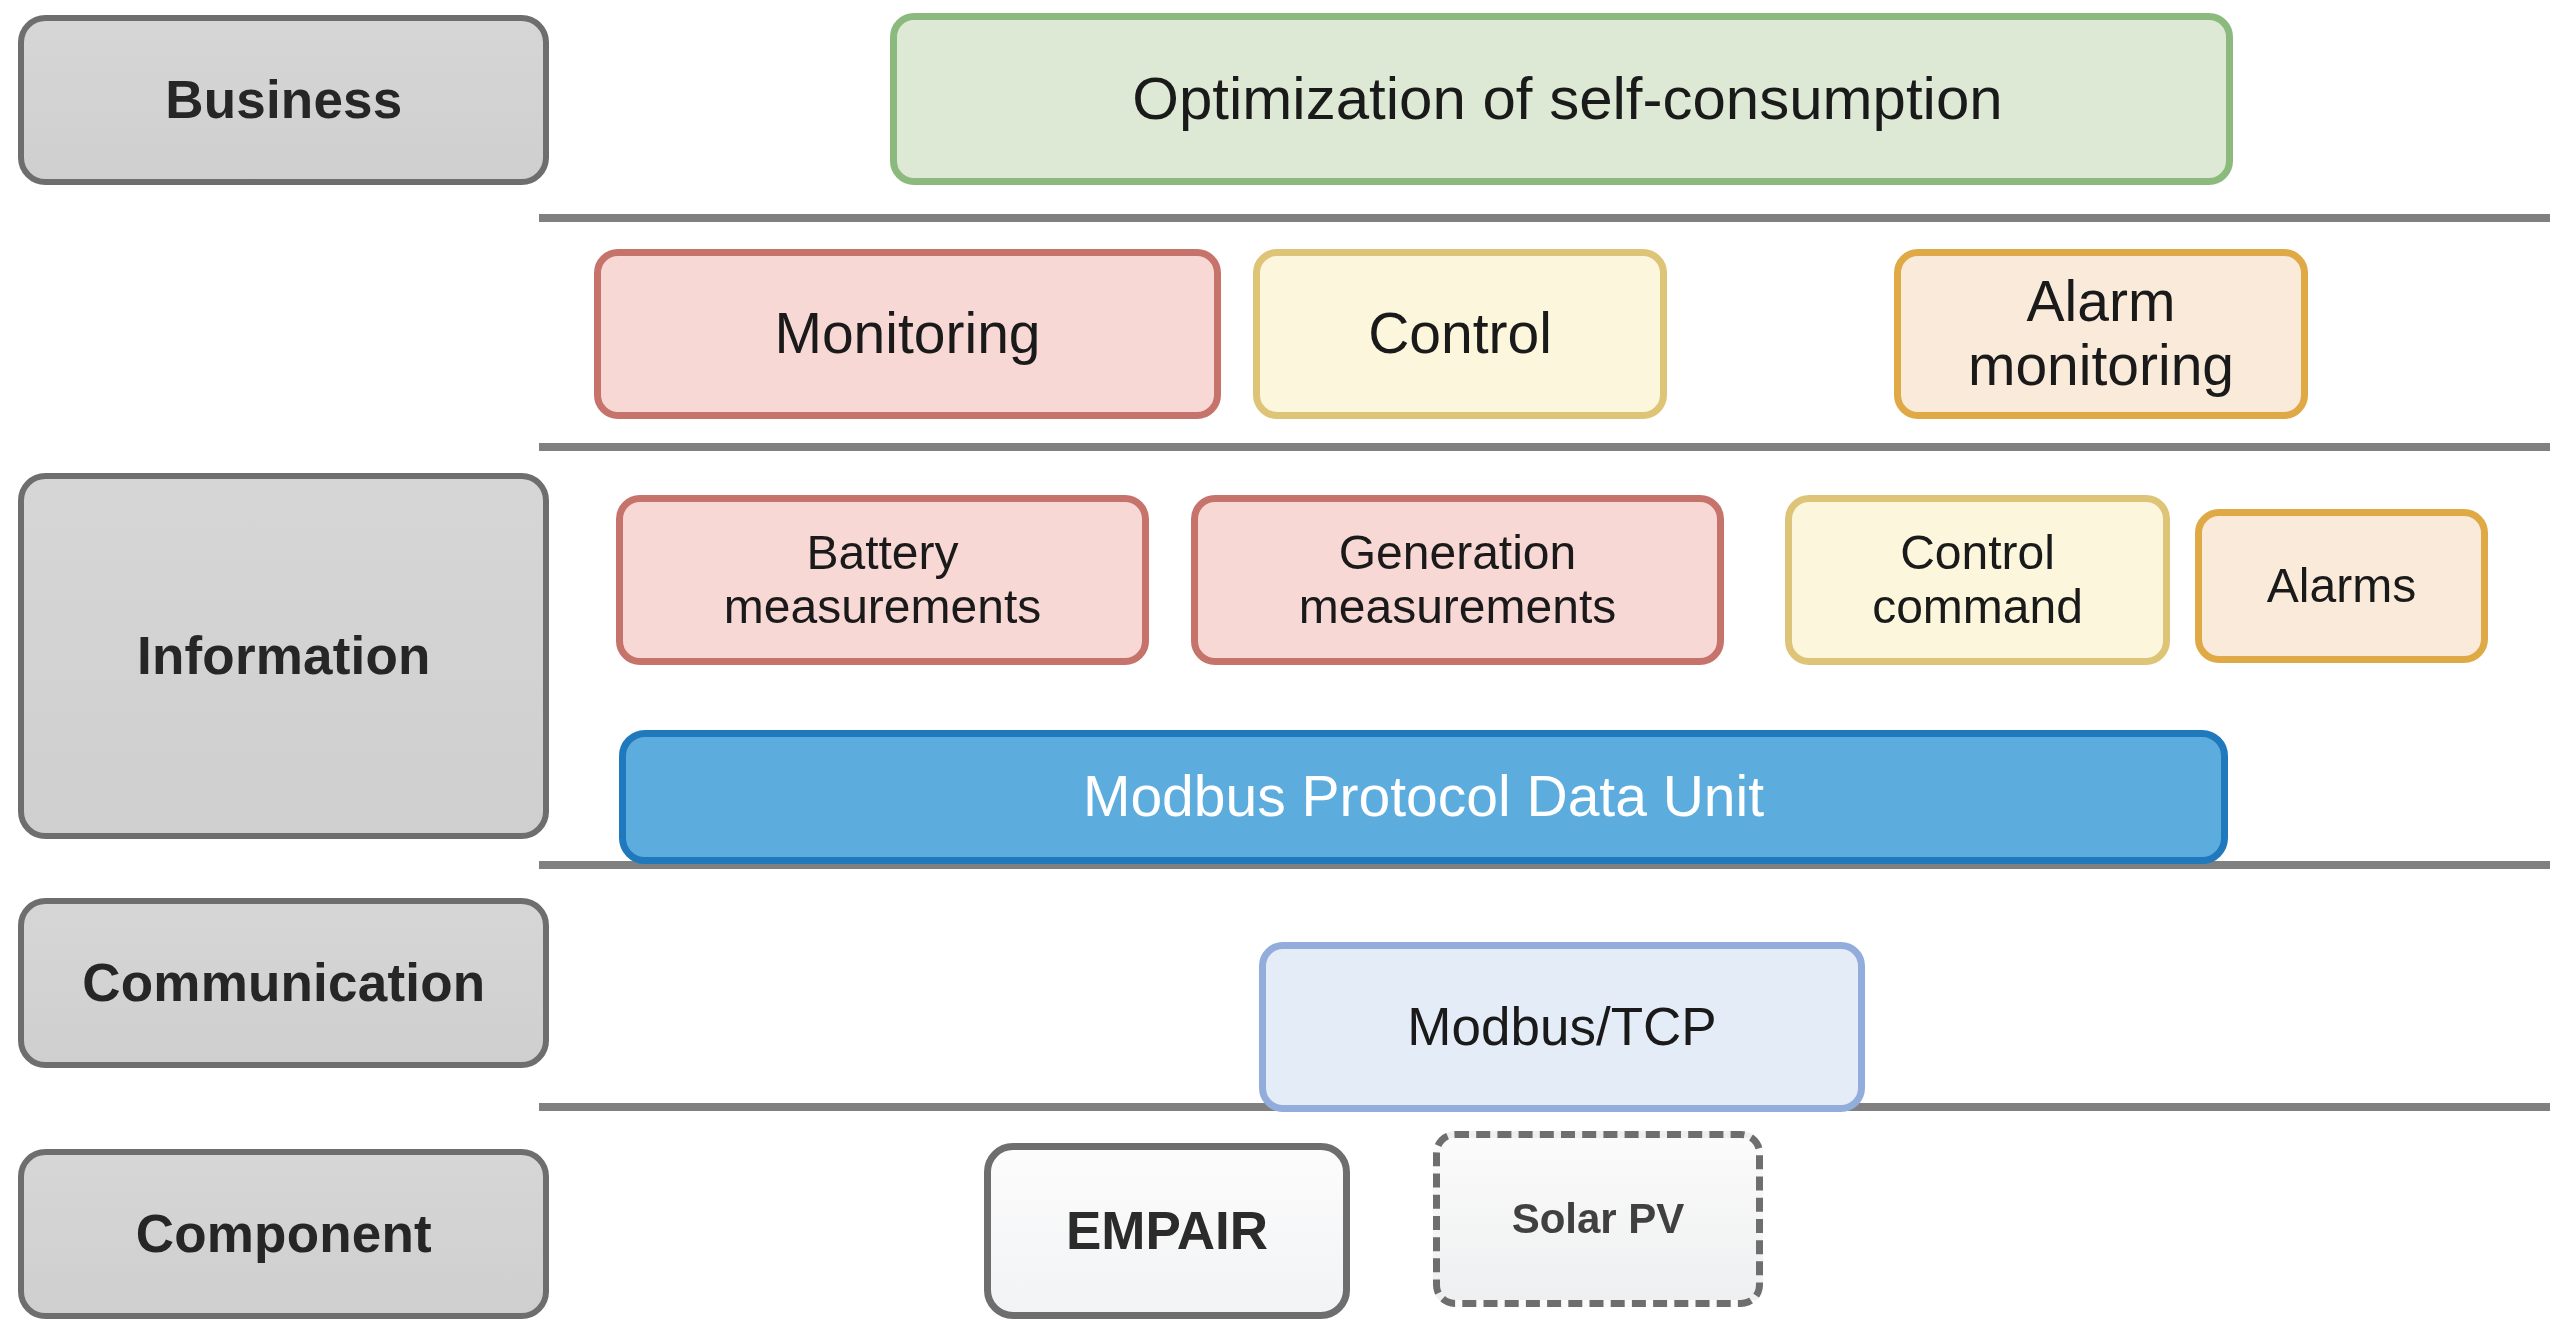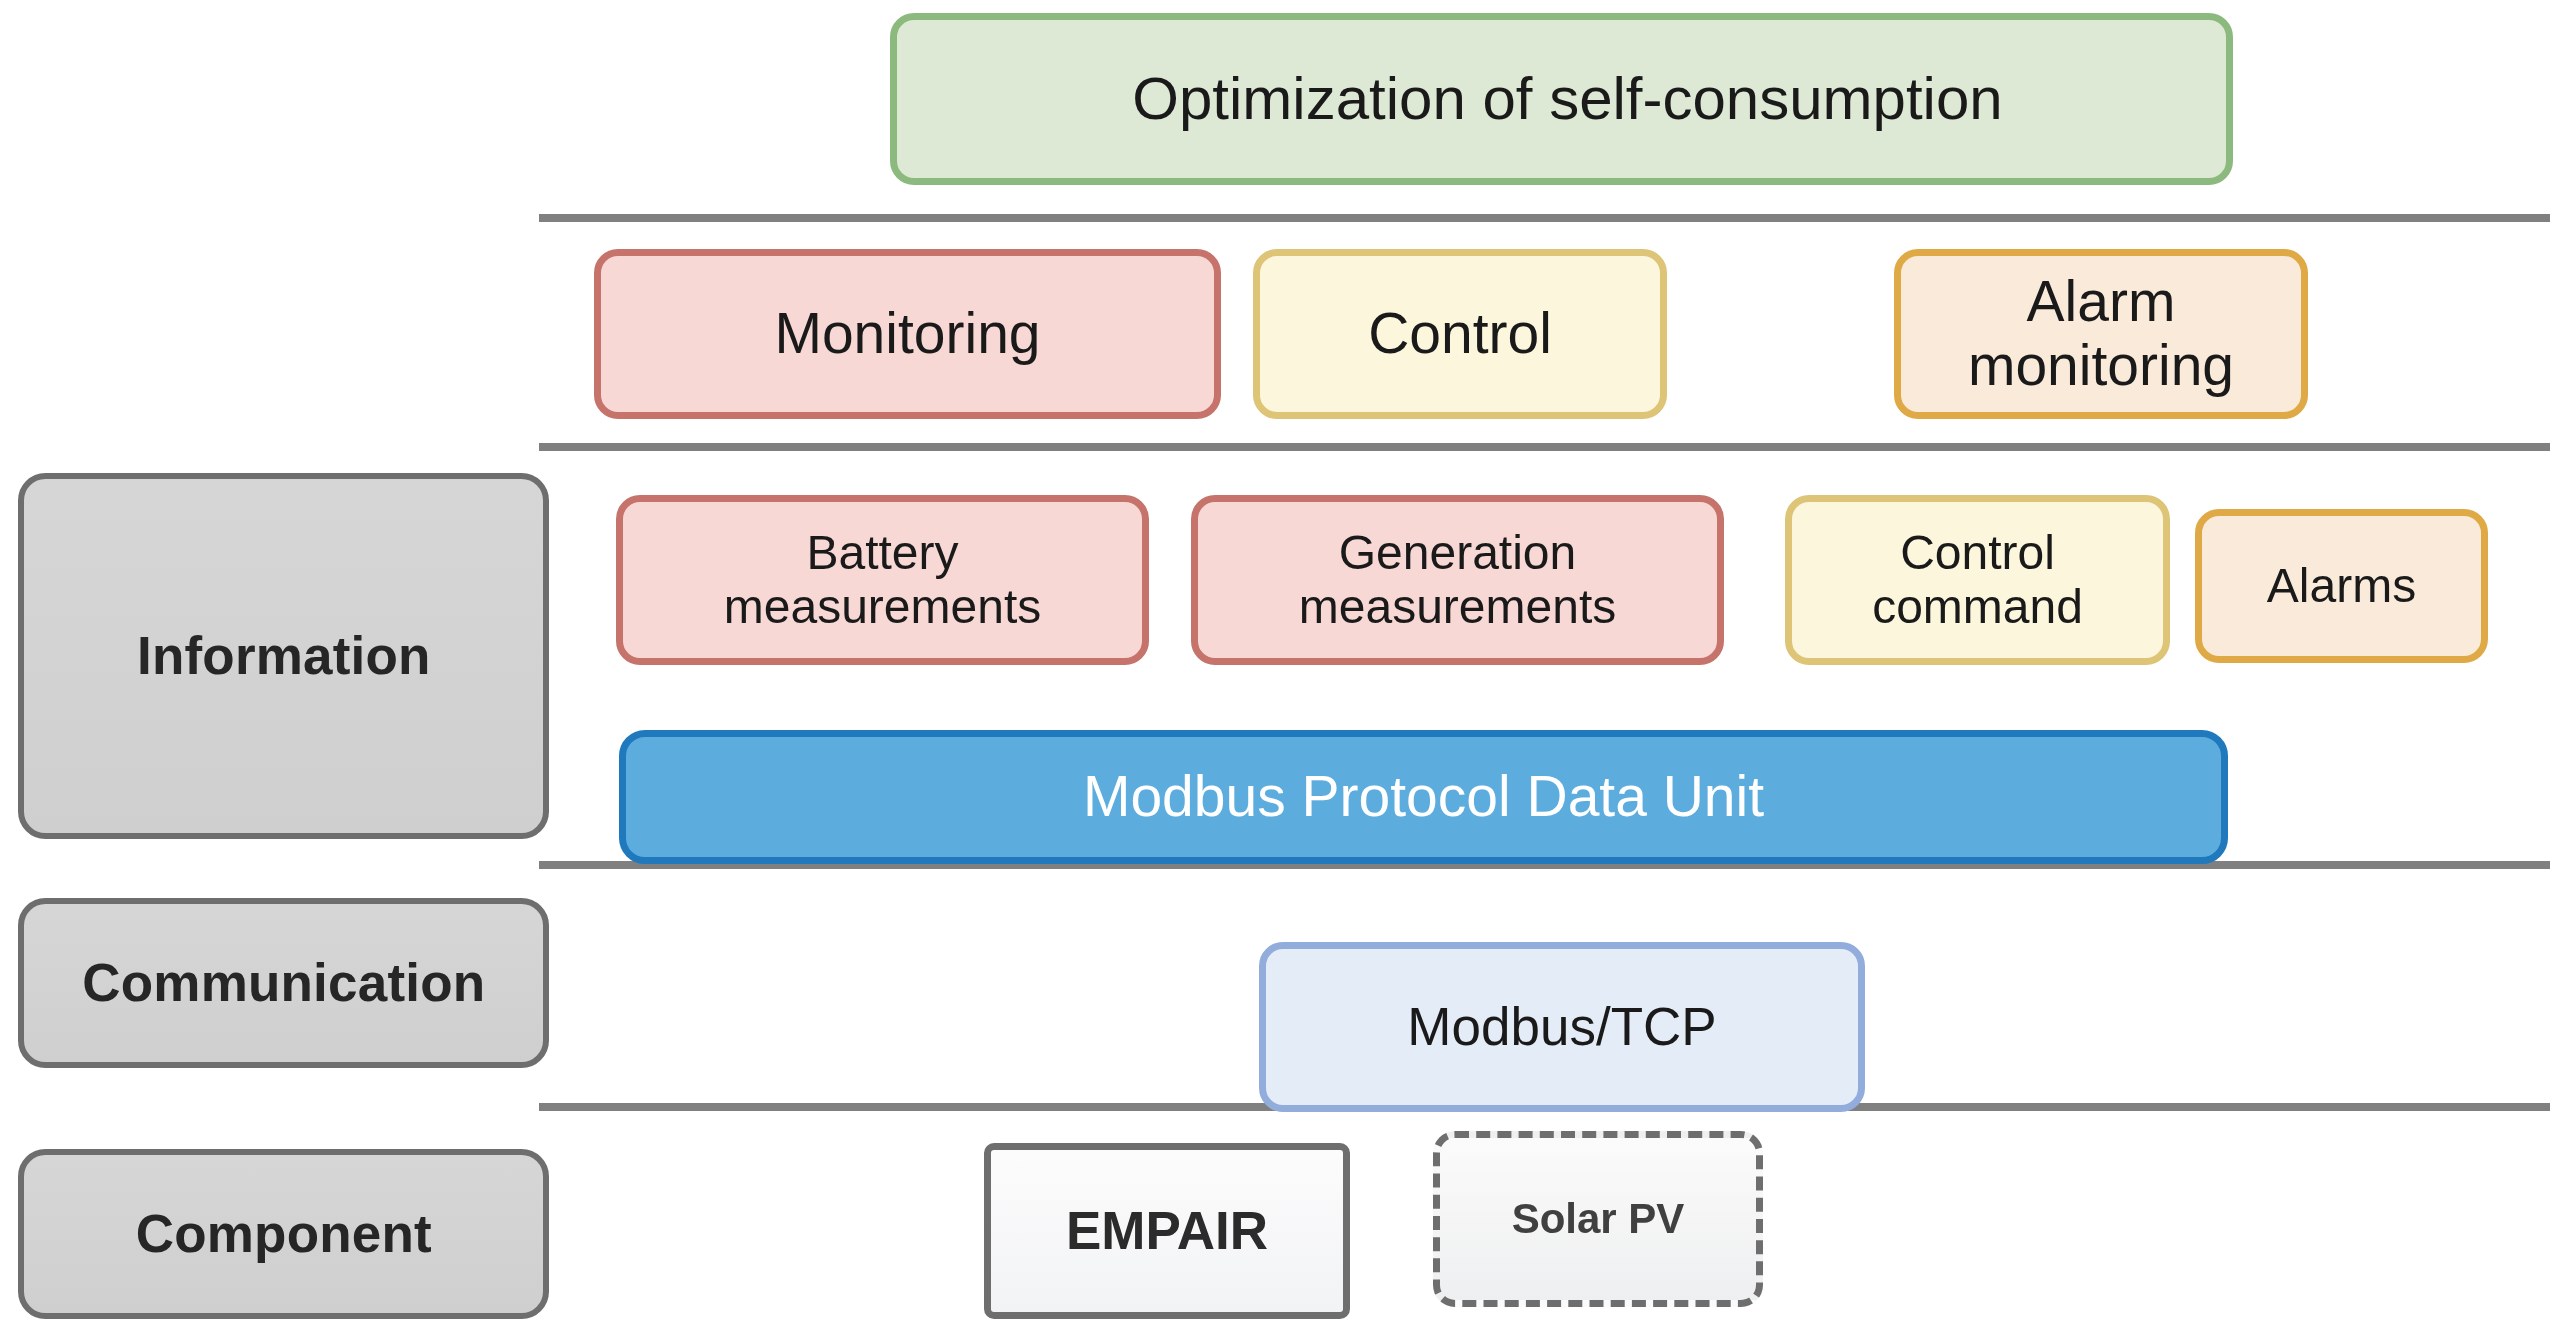--- a/index.html
+++ b/index.html
@@ -48,21 +48,21 @@
 
   
   .v-green  {background:#dde9d4;border-color:#8cba7e;border-width:7.3px;}
   .v-red    {background:#f8d8d5;border-color:#c5736b;border-width:7.3px;}
   .v-yellow {background:#fbf6dc;border-color:#dec476;border-width:7.3px;}
   .v-orange {background:#faeada;border-color:#dfa945;border-width:7.3px;}
   .v-blue   {background:#5cadde;border-color:#2079bd;border-width:7.3px;color:#ffffff;}
   .v-lightblue{background:#e4ecf7;border-color:#92addb;border-width:7.3px;}
   .v-comp-solid{
     background:linear-gradient(180deg,#fcfcfd 0%,#f2f3f4 100%);
-    border-color:#6e6e6e;border-width:7.3px;border-radius:10px;
+    border-color:#6e6e6e;border-width:7.3px;border-radius:29px;
     font-weight:bold;color:#2b2b2b;
   }
   .v-comp-dashed{
     background:linear-gradient(180deg,#fbfbfb 0%,#eeeff0 100%);
     border-color:#6e6e6e;border-width:7.3px;border-style:dashed;border-radius:22px;
     font-weight:bold;color:#404040;
   }
 
   .fs-business{font-size:60px;padding-left:12px;}
   .fs-function{font-size:57px;}
@@ -70,20 +70,21 @@
   .fs-pdu{font-size:57px;}
   .fs-comm{font-size:53px;}
   .fs-compbig{font-size:53px;}
   .fs-compsm{font-size:42px;}
 </style>
 </head>
 <body>
 
 <div class="canvas">
 
+  <div class="node layer-label" style="left:18.3px;top:14.7px;width:531px;height:170px;">Business</div>
 
 
   <div class="node layer-label" style="left:18.3px;top:898px;width:531px;height:170px;">Communication</div>
 
   <div class="node layer-label" style="left:18.3px;top:473px;width:531px;height:366px;">Information</div>
 
   <div class="node layer-label" style="left:18.3px;top:1149px;width:531px;height:170px;">Component</div>
 
   <div class="divider" style="top:214px;"></div>
   <div class="divider" style="top:443px;"></div>

